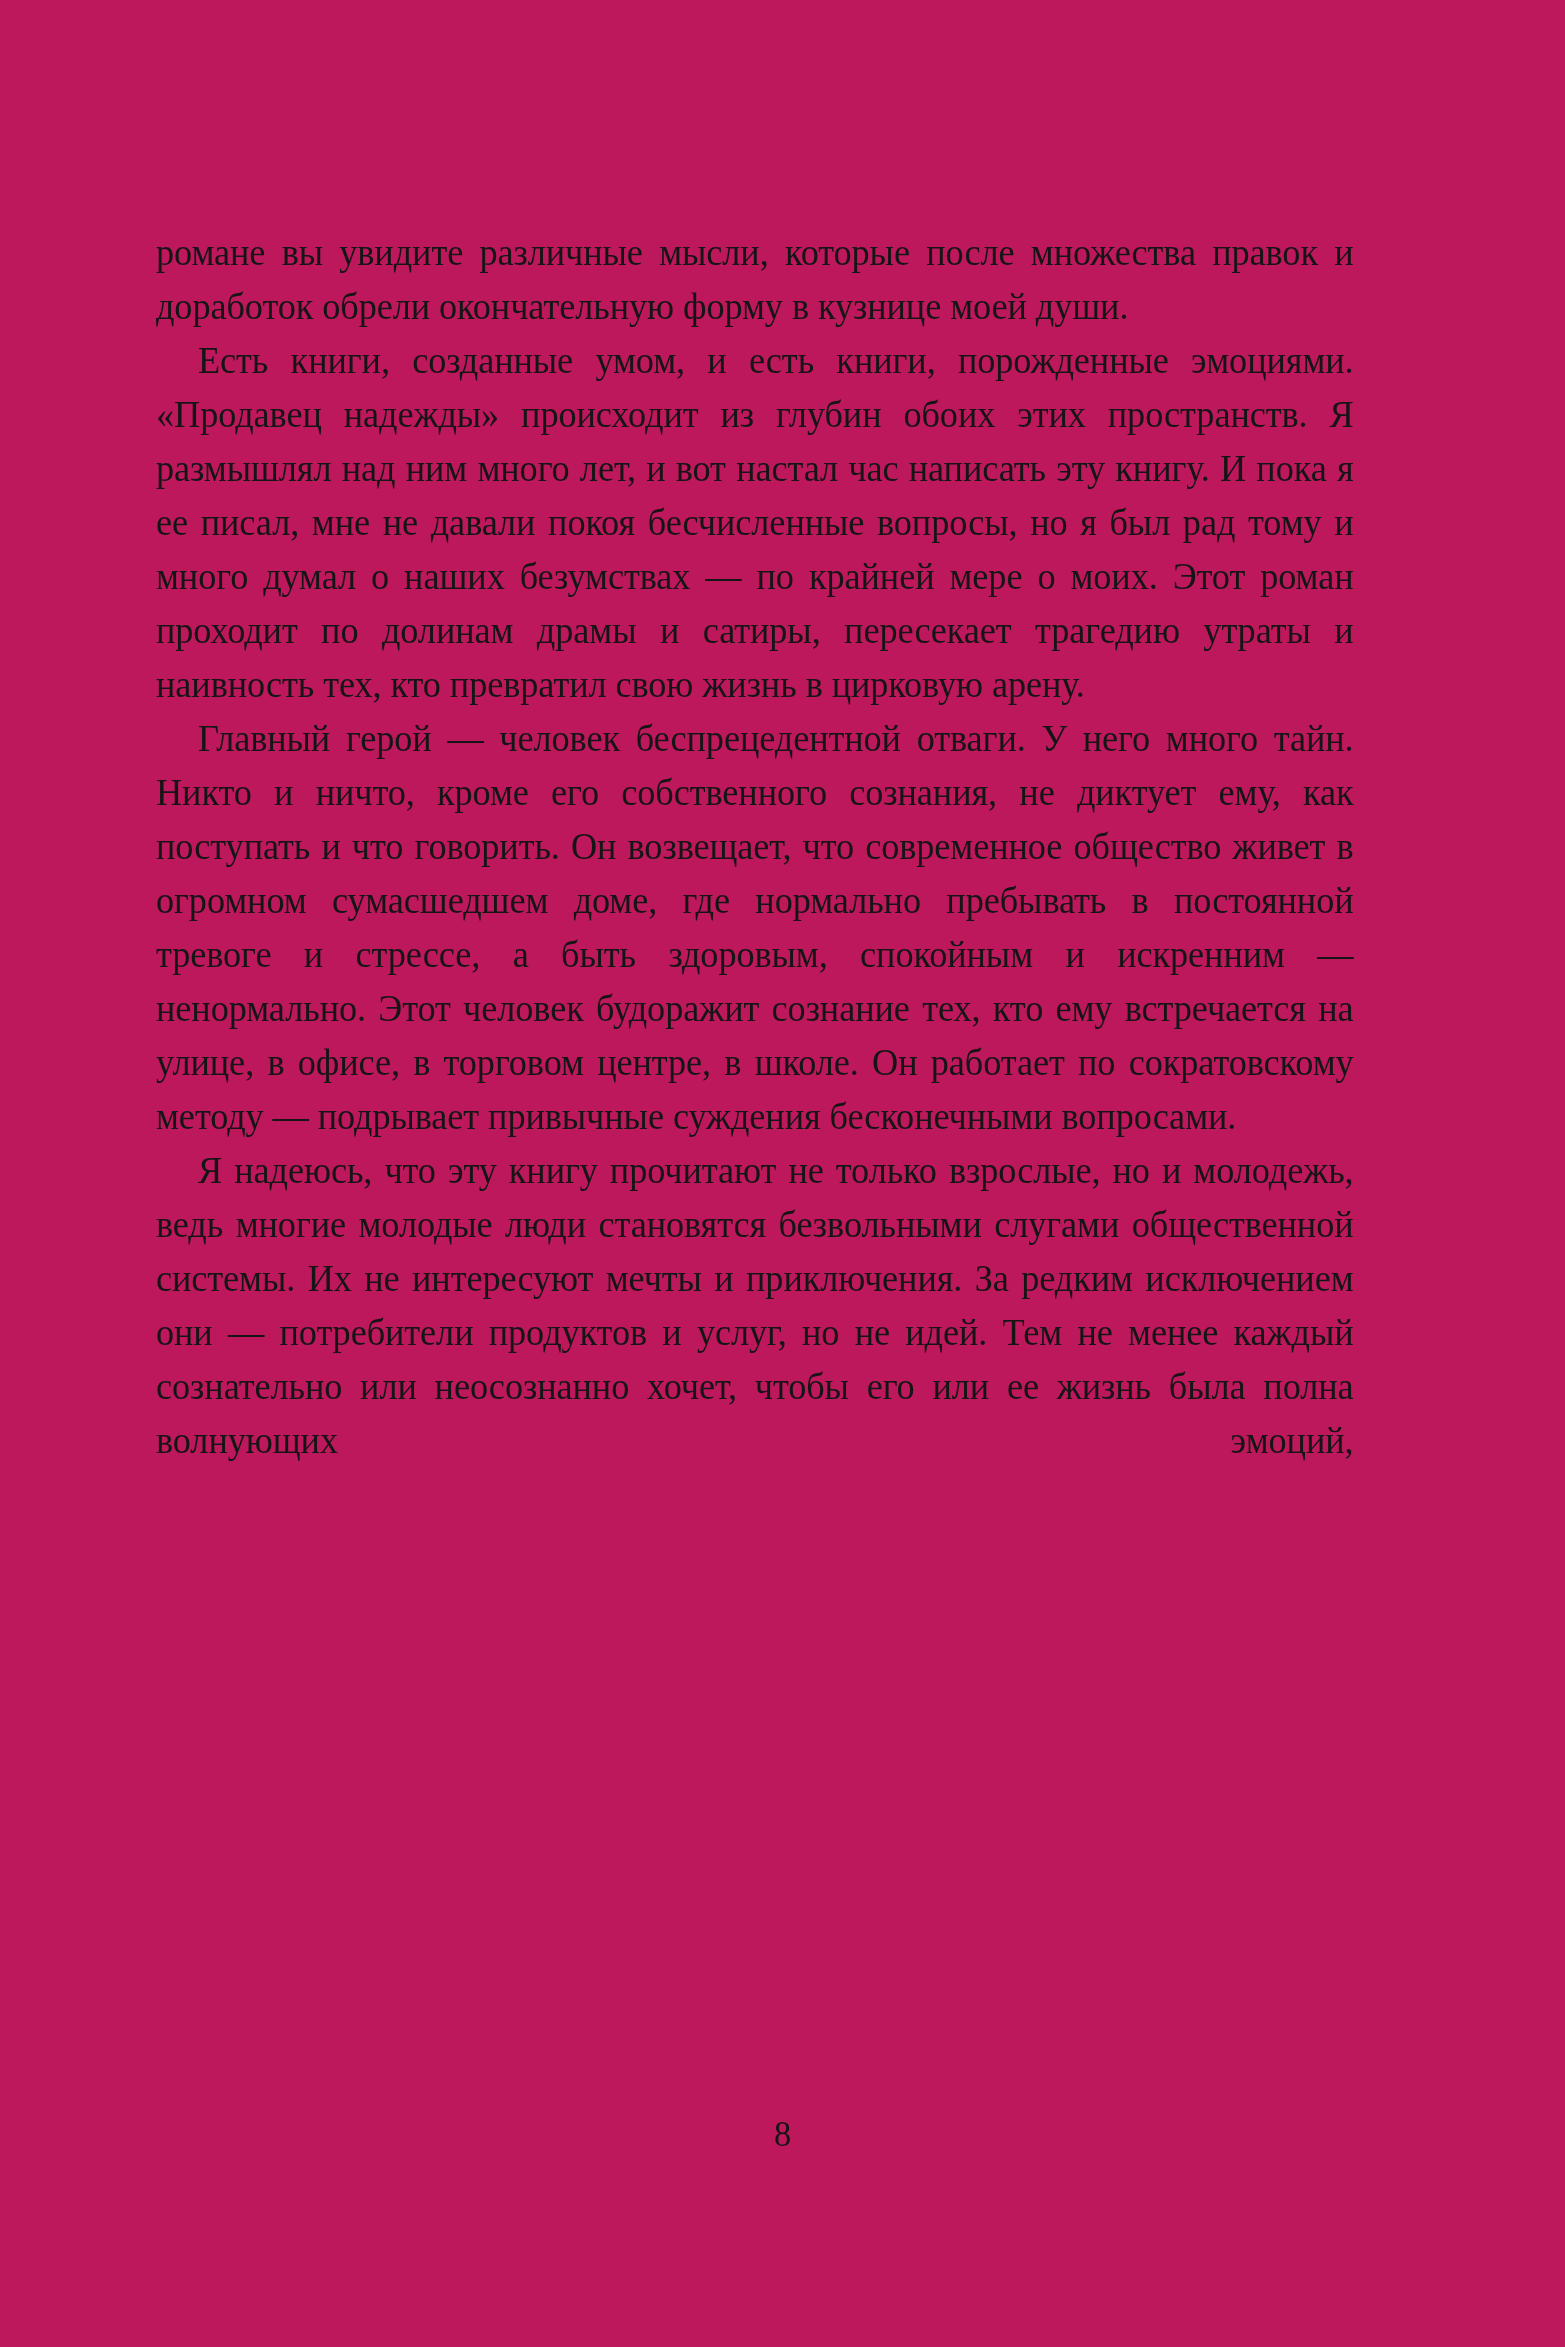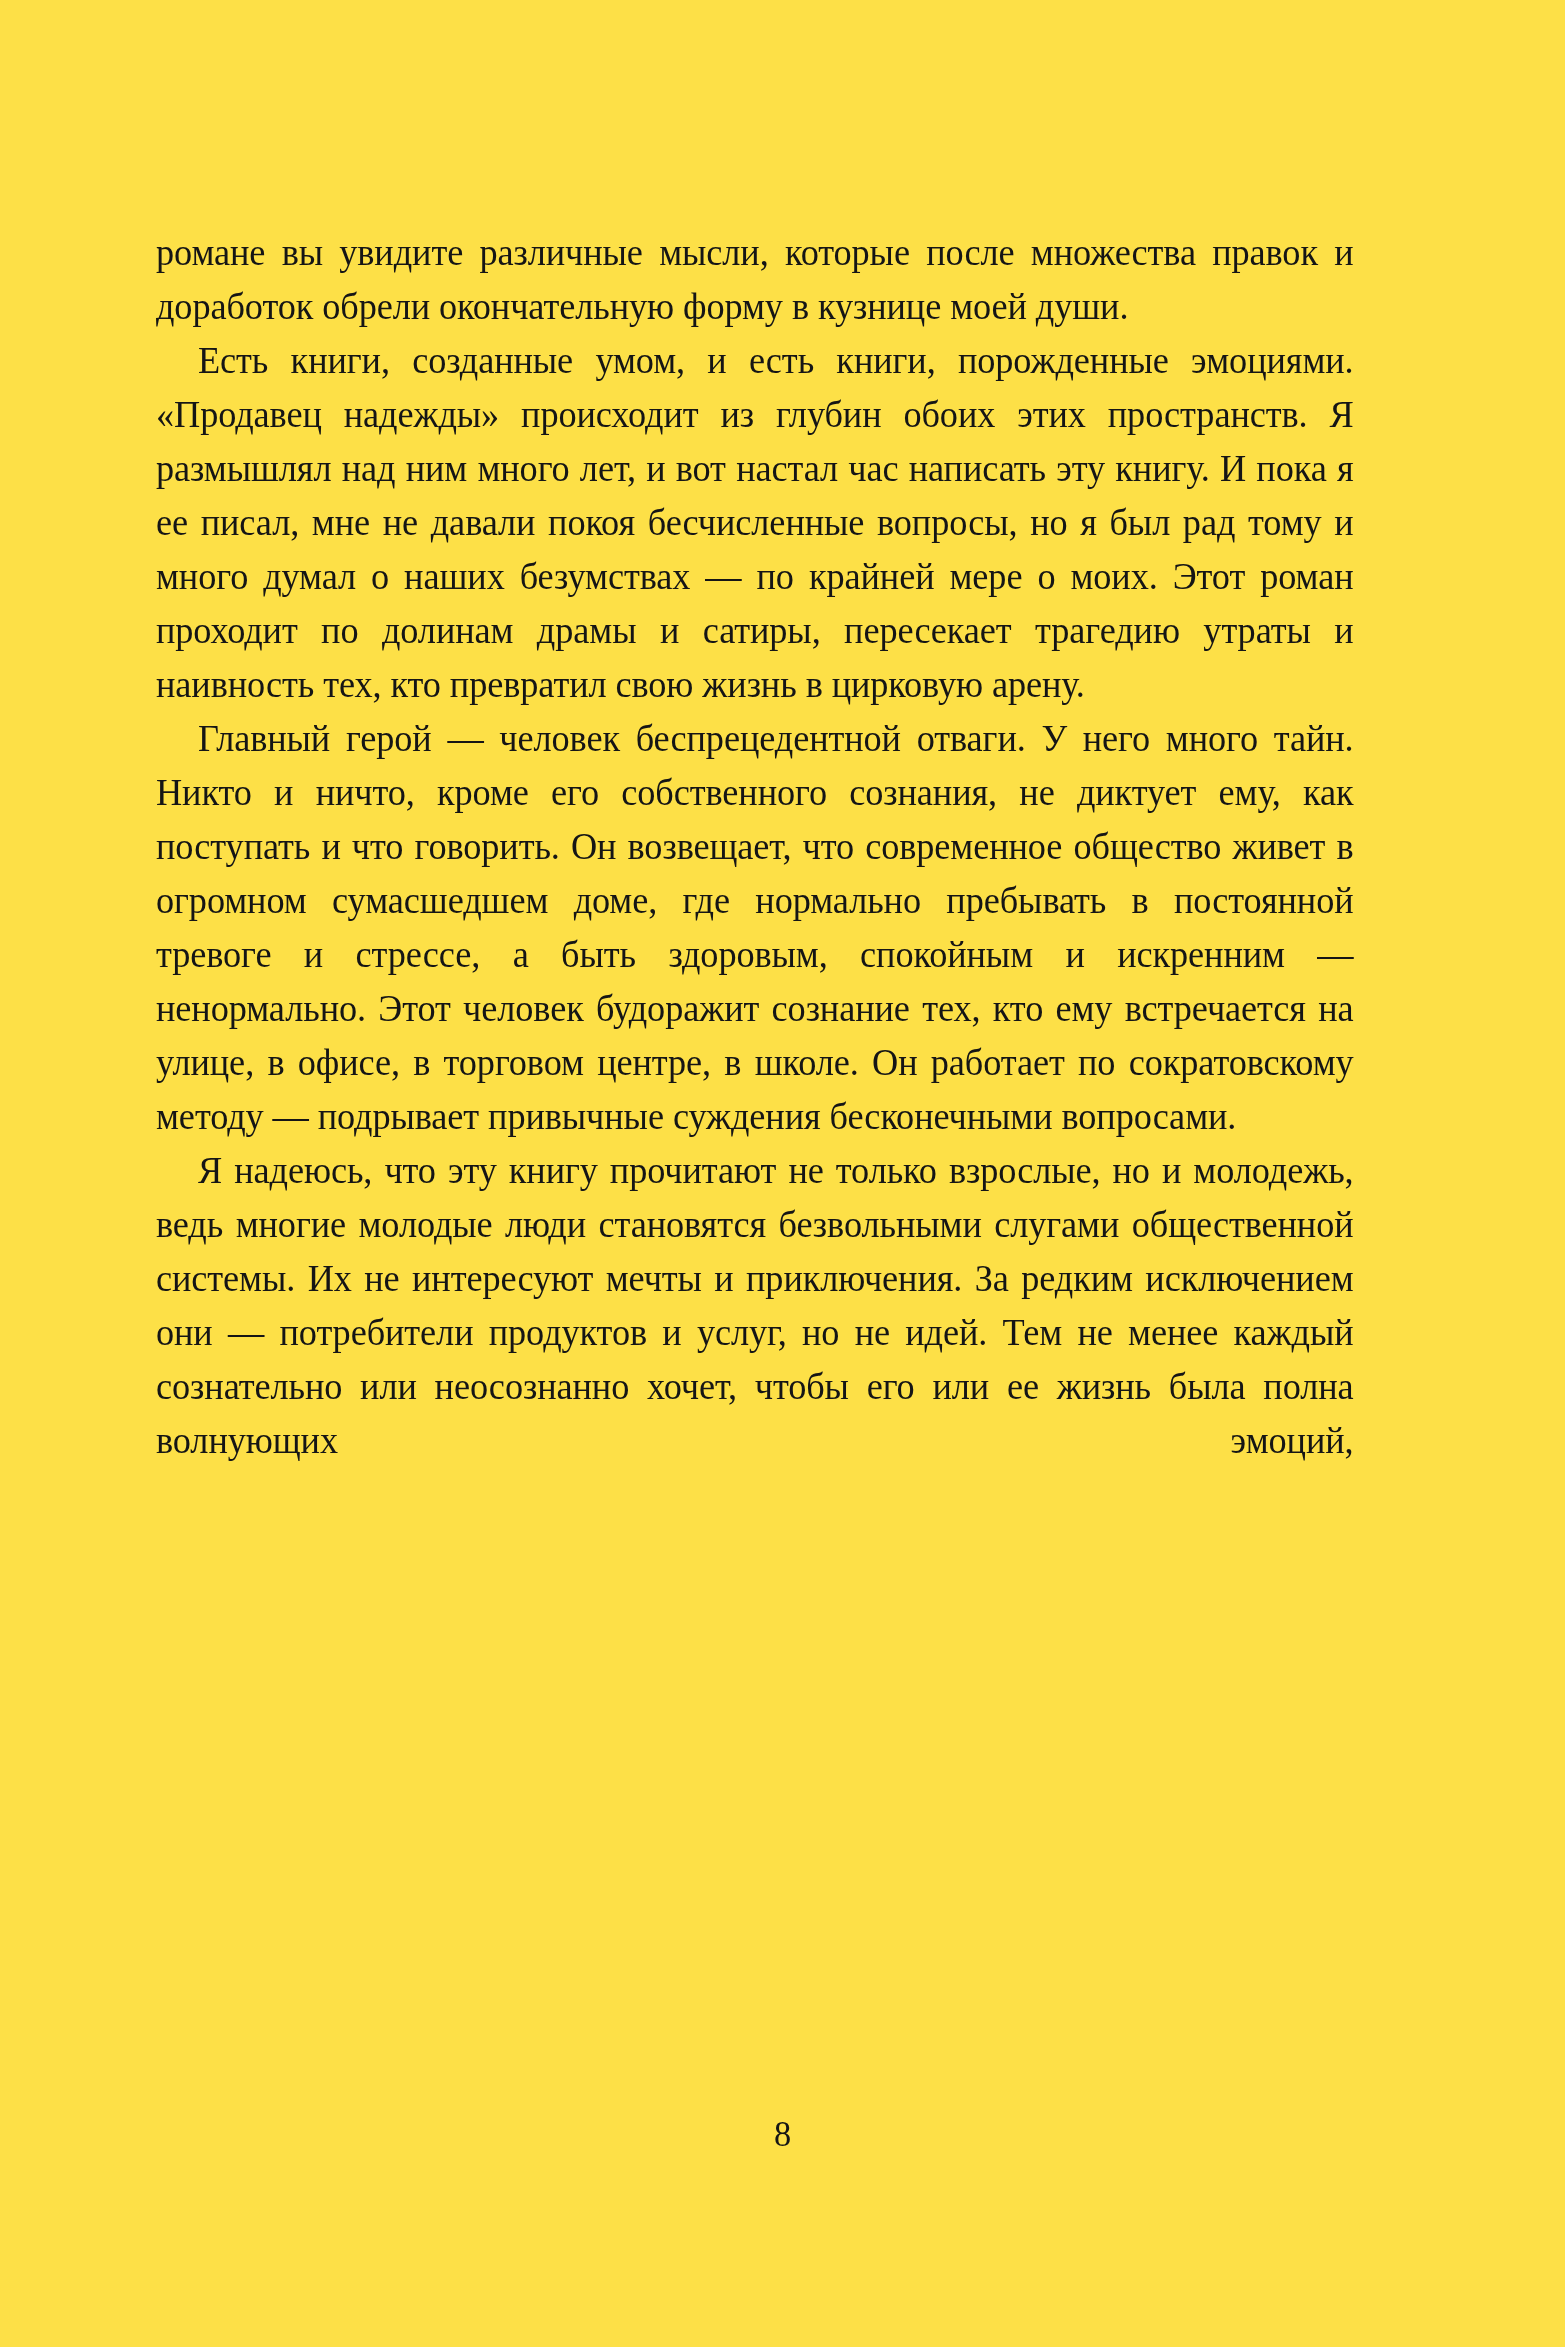--- a/index.html
+++ b/index.html
@@ -5,21 +5,21 @@
 <style>
   html, body {
     margin: 0;
     padding: 0;
     background: #ffffff;
   }
   .page {
     position: relative;
     width: 1565px;
     height: 2348px;
-    background: #fde047;
+    background: #be185d;
     overflow: hidden;
     font-family: "Liberation Serif", "DejaVu Serif", serif;
   }
   .text-column {
     position: absolute;
     left: 156px;
     top: 225px;
     width: 1254px;
     color: #151515;
     font-size: 38px;

